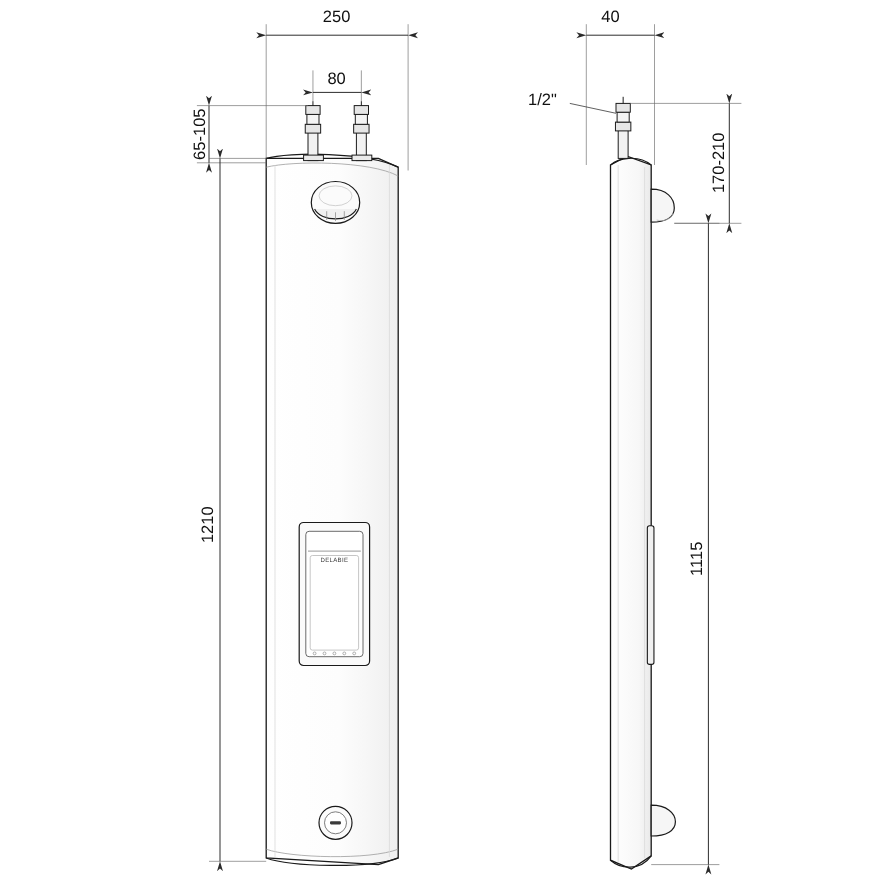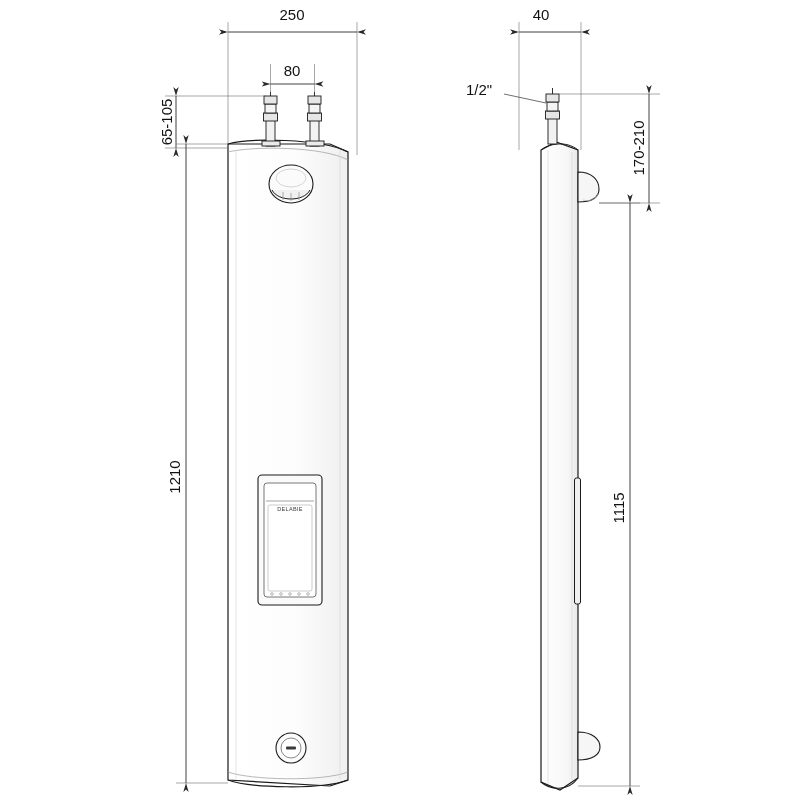--- a/index.html
+++ b/index.html
@@ -11,20 +11,21 @@
     width: 800px;
     height: 800px;
     font-family: "Liberation Sans", sans-serif;
     color: #1a1a1a;
     overflow: hidden;
   }
   #sheet {
     position: relative;
     width: 655px;
     height: 800px;
+    margin-left: 14px;
   }
   svg#drawing {
     position: absolute;
     left: 0;
     top: 0;
     width: 800px;
     height: 800px;
     display: block;
   }
   .dimtext {

